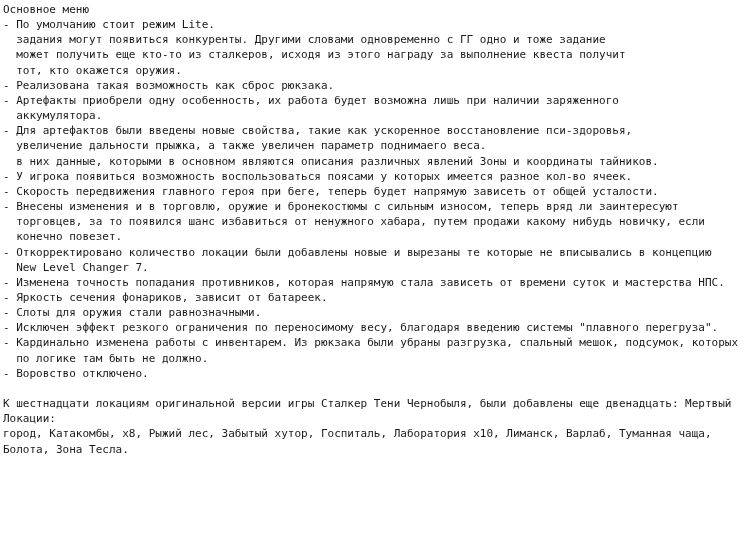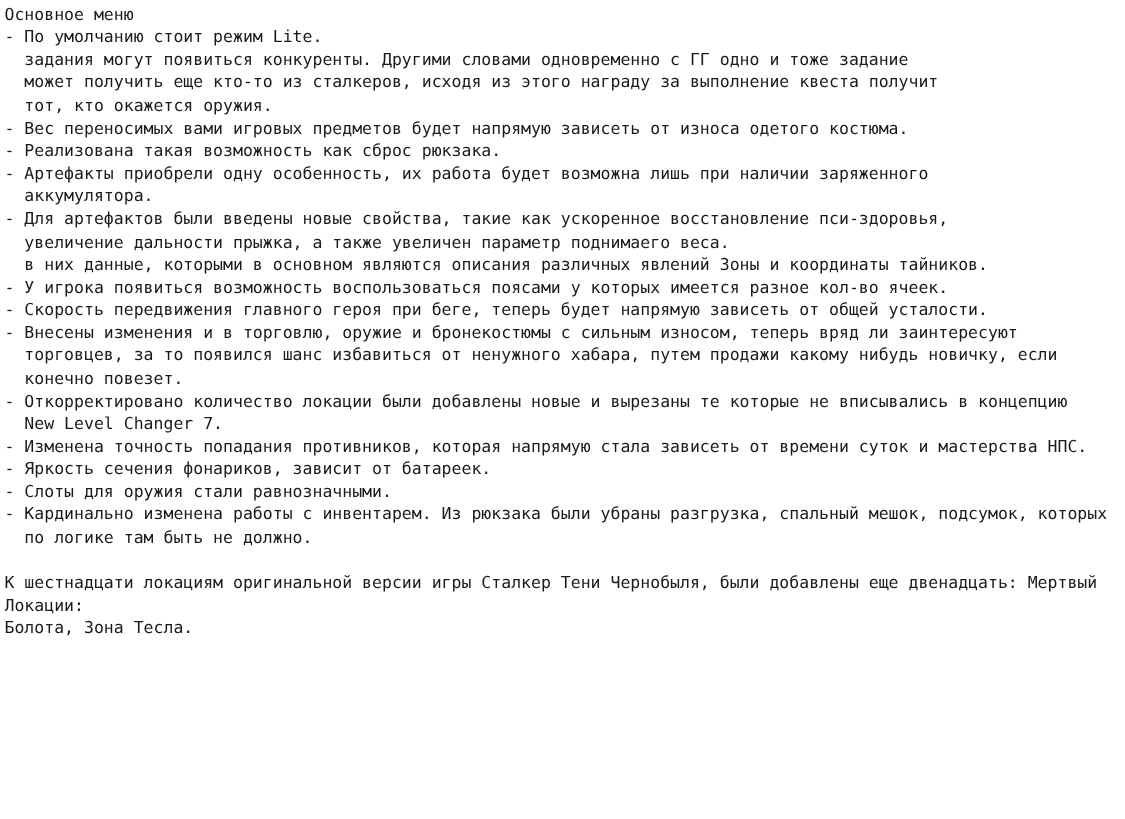--- a/index.html
+++ b/index.html
@@ -31,38 +31,40 @@
 </head>
 <body>
 
 <div class="doc">
   <section>
     <div class="line">Основное меню</div>
     <div class="line">- По умолчанию стоит режим Lite.</div>
     <div class="line">  задания могут появиться конкуренты. Другими словами одновременно с ГГ одно и тоже задание</div>
     <div class="line">  может получить еще кто-то из сталкеров, исходя из этого награду за выполнение квеста получит</div>
     <div class="line">  тот, кто окажется оружия.</div>
-    <div class="line">- Вес переносимых вами игровых предметов будет напрямую зависеть от износа одетого костюма.</div>
     <div class="line">- Реализована такая возможность как сброс рюкзака.</div>
     <div class="line">- Артефакты приобрели одну особенность, их работа будет возможна лишь при наличии заряженного</div>
     <div class="line">  аккумулятора.</div>
     <div class="line">- Для артефактов были введены новые свойства, такие как ускоренное восстановление пси-здоровья,</div>
     <div class="line">  увеличение дальности прыжка, а также увеличен параметр поднимаего веса.</div>
     <div class="line">  в них данные, которыми в основном являются описания различных явлений Зоны и координаты тайников.</div>
     <div class="line">- У игрока появиться возможность воспользоваться поясами у которых имеется разное кол-во ячеек.</div>
     <div class="line">- Скорость передвижения главного героя при беге, теперь будет напрямую зависеть от общей усталости.</div>
     <div class="line">- Внесены изменения и в торговлю, оружие и бронекостюмы с сильным износом, теперь вряд ли заинтересуют</div>
     <div class="line">  торговцев, за то появился шанс избавиться от ненужного хабара, путем продажи какому нибудь новичку, если</div>
     <div class="line">  конечно повезет.</div>
     <div class="line">- Откорректировано количество локации были добавлены новые и вырезаны те которые не вписывались в концепцию</div>
     <div class="line">  New Level Changer 7.</div>
     <div class="line">- Изменена точность попадания противников, которая напрямую стала зависеть от времени суток и мастерства НПС.</div>
     <div class="line">- Яркость сечения фонариков, зависит от батареек.</div>
     <div class="line">- Слоты для оружия стали равнозначными.</div>
+    <div class="line">- Исключен эффект резкого ограничения по переносимому весу, благодаря введению системы "плавного перегруза".</div>
     <div class="line">- Кардинально изменена работы с инвентарем. Из рюкзака были убраны разгрузка, спальный мешок, подсумок, которых</div>
     <div class="line">  по логике там быть не должно.</div>
+    <div class="line">- Воровство отключено.</div>
   </section>
   <section class="section-locations">
     <div class="line">К шестнадцати локациям оригинальной версии игры Сталкер Тени Чернобыля, были добавлены еще двенадцать: Мертвый</div>
     <div class="line">Локации:</div>
+    <div class="line">город, Катакомбы, x8, Рыжий лес, Забытый хутор, Госпиталь, Лаборатория x10, Лиманск, Варлаб, Туманная чаща,</div>
     <div class="line">Болота, Зона Тесла.</div>
   </section>
 </div>
 
 </body></html>

